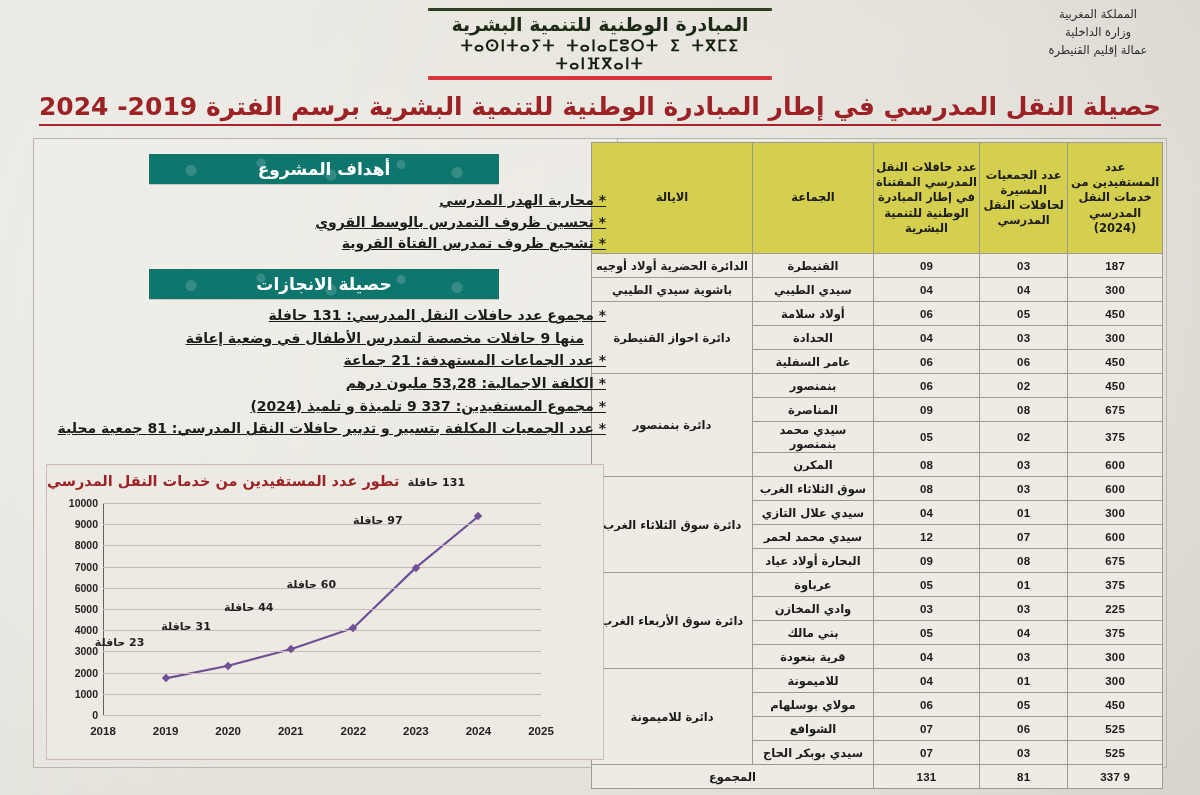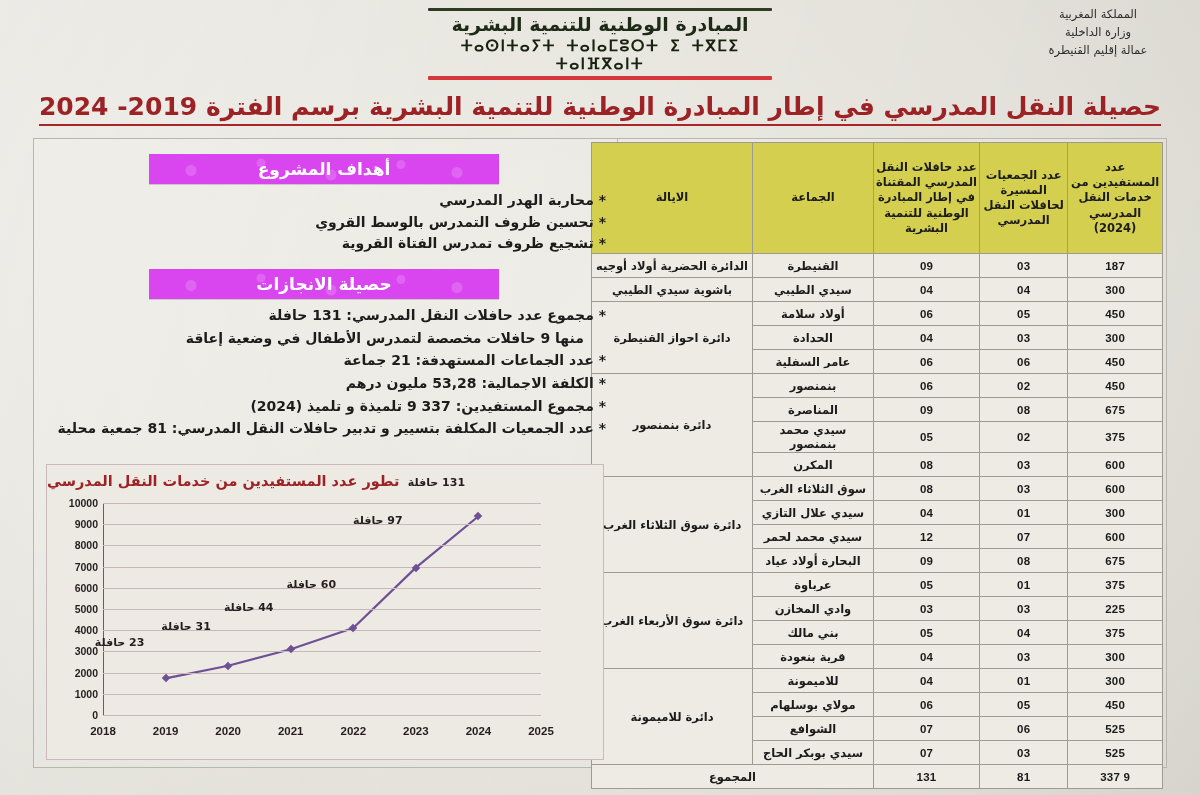--- a/index.html
+++ b/index.html
@@ -95,21 +95,21 @@
   .colw1{width:92px;}  
   .colw2{width:86px;}  
   .colw3{width:106px;} 
   .colw4{width:122px;} 
   .colw5{width:166px;} 
 
   
   .right{position:absolute;left:3px;top:3px;width:577px;height:624px;}
   .banner{
     margin:0 auto;
-    background:#d946ef;
+    background:#0f766e;
     color:#fff;font-weight:700;
     font-family:"DejaVu Sans",sans-serif;
     text-align:center;
     position:relative;overflow:hidden;
     box-shadow:0 1px 0 rgba(0,0,0,.15);
   }
   .banner::before{
     content:"";position:absolute;inset:0;opacity:.16;
     background:
       radial-gradient(circle at 12% 55%, #fff 0 5px, transparent 6px),
@@ -120,21 +120,21 @@
   }
   .banner span{position:relative;z-index:2;}
 
   #banner-objectives{position:absolute;left:112px;top:12px;width:350px;height:30px;line-height:30px;font-size:17px;}
   #banner-results{position:absolute;left:112px;top:127px;width:350px;height:30px;line-height:30px;font-size:17px;}
 
   .bullets{
     position:absolute;right:8px;width:560px;
     text-align:right;direction:rtl;
     font-family:"DejaVu Sans",sans-serif;
-    color:#1c1c1c;font-weight:700;
+    color:#1c1c1c;font-weight:700;text-decoration:underline;
   }
   #objectives-list{top:48px;font-size:14px;line-height:1.55;}
   #results-list{top:162px;font-size:14px;line-height:1.62;}
   .bullets .li{white-space:nowrap;}
   .bullets .li.sub{padding-left:0;padding-right:22px;}
 
   
   .chartbox{
     position:absolute;left:9px;top:322px;width:558px;height:296px;
     border:1px solid #cbb9bc;background:#eceae3;box-sizing:border-box;

